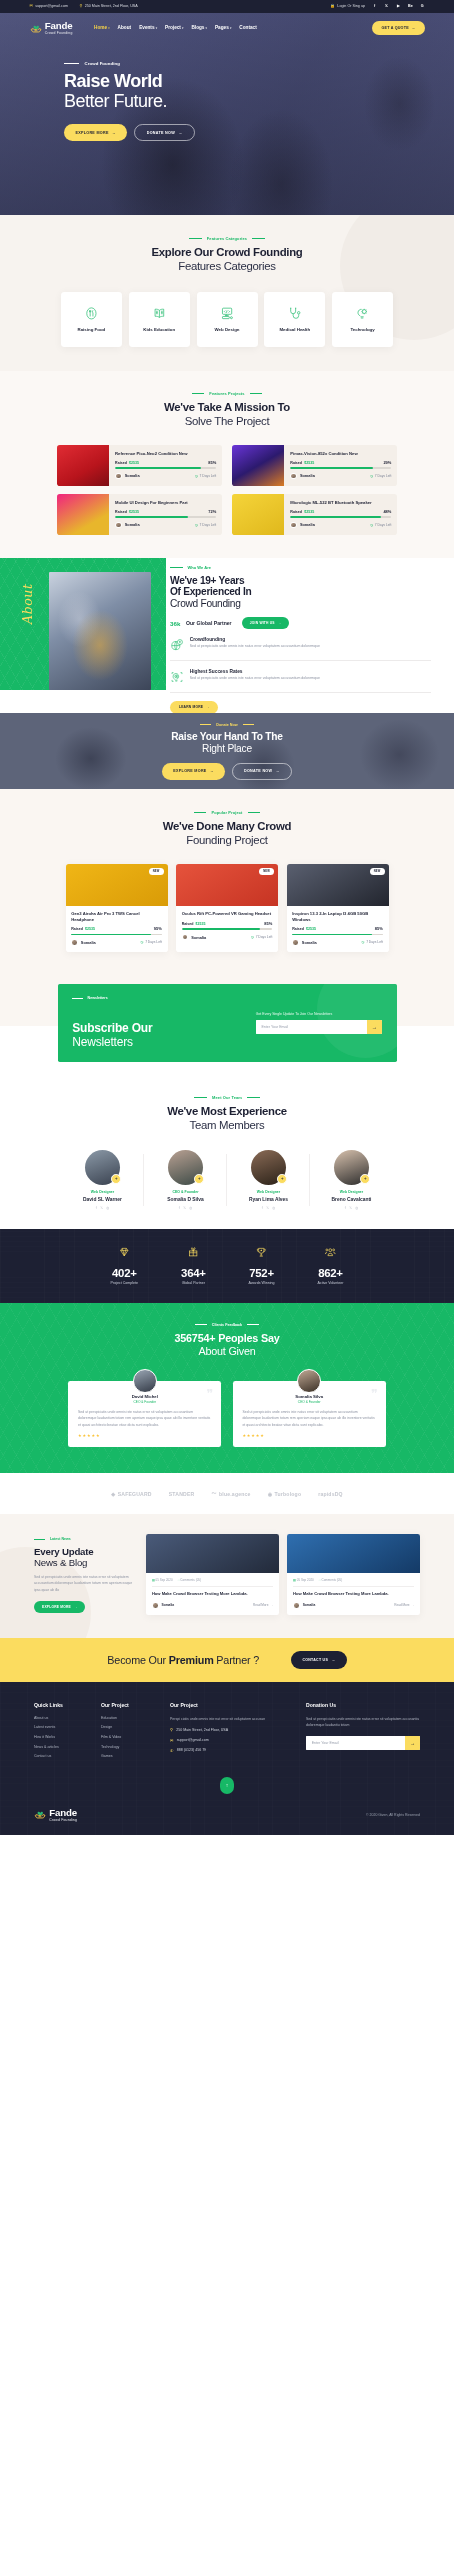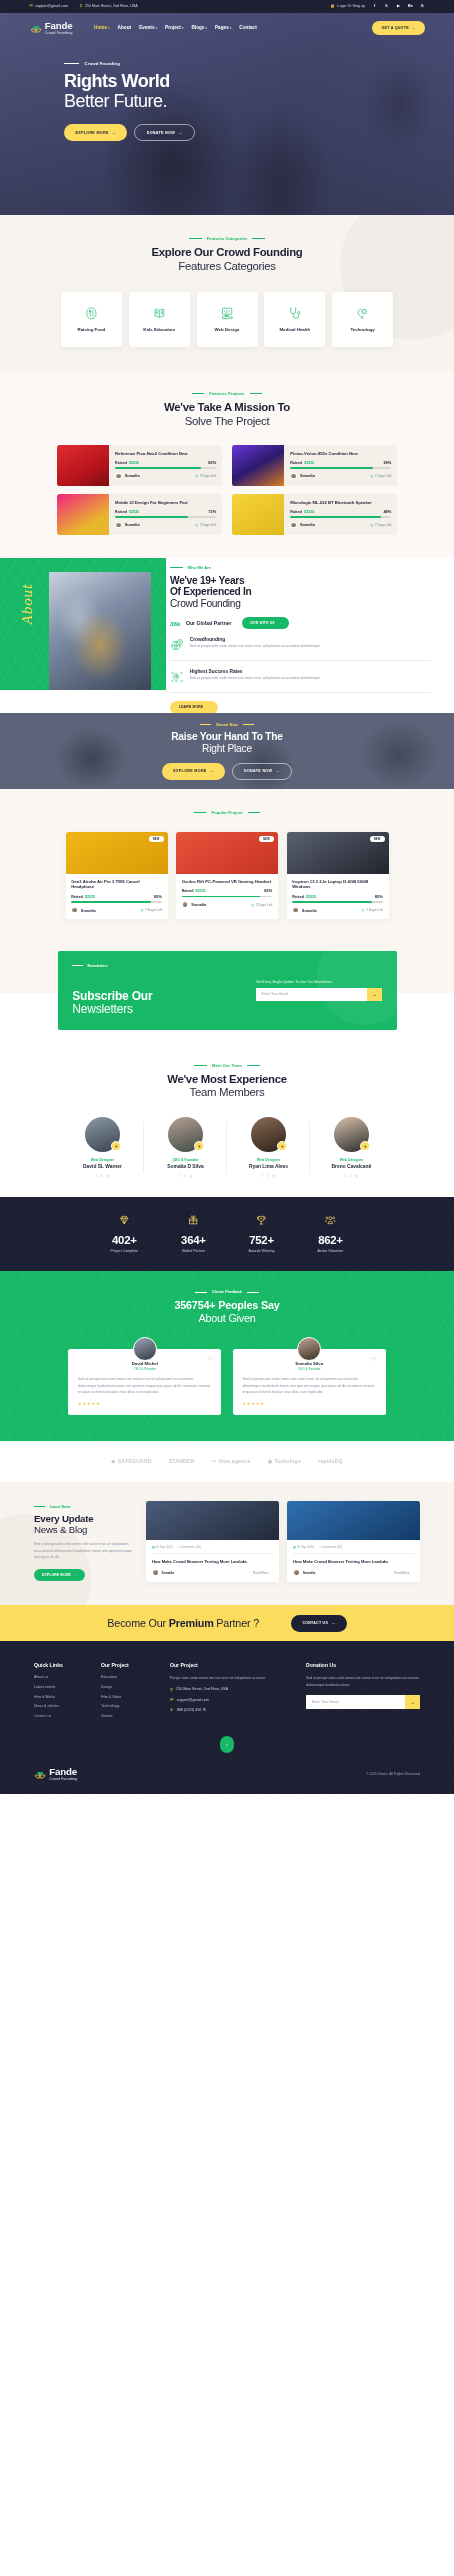--- a/index.html
+++ b/index.html
@@ -347,21 +347,21 @@
   .bc-body { padding: 5.1px 5.7px 6.2px; }
   .bc-meta { display: flex; gap: 5.1px; font-size: 3px; color: #9aa0ae; padding-bottom: 4px; border-bottom: 0.6px solid #f0eeee; }
   .bc-meta .i { color: #17b866; }
   .bc-title { font-size: 4.1px; font-weight: bold; color: #1d2033; line-height: 1.35; margin-top: 4.5px; }
   .bc-foot { display: flex; align-items: center; gap: 2.8px; margin-top: 5.1px; }
   .bc-auth { font-size: 3.3px; font-weight: bold; color: #1d2033; }
   .bc-read { margin-left: auto; font-size: 3.1px; color: #8d93a2; display: flex; gap: 1.7px; align-items: center; }
 
   
   .premium {
-    background: #fbdc5f; height: 36px;
+    background: #fbdc5f; height: 44px;
     display: flex; align-items: center; justify-content: center; gap: 32px;
   }
   .premium h3 { font-size: 10.8px; font-weight: 300; color: #1d2033; letter-spacing: -0.2px; }
   .premium h3 b { font-weight: bold; }
   .btn-dark {
     background: #1d2033; color: #fff; font-size: 3.5px; font-weight: bold; letter-spacing: 0.3px;
     padding: 6.8px 11.4px; border-radius: 17px; border: none; cursor: pointer;
     display: inline-flex; align-items: center; gap: 3.4px;
   }
 
@@ -479,21 +479,21 @@
         <span>→</span>
       </button>
     </div>
 
     <div class="hero-inner">
       <div class="eyebrow">
         <span class="line"></span>
         <span class="txt">Crowd Founding</span>
       </div>
       <h1>
-        <span>Rights World</span>
+        <span>Raise World</span>
         <span class="thin">Better Future.</span>
       </h1>
       <div class="hero-btns">
         <button class="btn-y">
           <span>EXPLORE MORE</span>
           <span>→</span>
         </button>
         <button class="btn-o">
           <span>DONATE NOW</span>
           <span>→</span>
@@ -755,20 +755,24 @@
       </div>
     </div>
   </section>
 
   <section class="popular">
     <div class="sec-eyebrow">
       <span class="line"></span>
       <span class="txt">Popular Project</span>
       <span class="line"></span>
     </div>
+    <h2 class="sec-title">
+      <span>We've Done Many Crowd</span>
+      <span class="thin">Founding Project</span>
+    </h2>
     <div class="pop-grid">
       <div class="pop-card">
         <div class="pop-img th-head">
           <span class="badge-new">NEW</span>
         </div>
         <div class="pop-body">
           <div class="pop-name">Gen3 Airoha Air Pro 3 TWS Cancel Headphone</div>
           <div class="proj-meta">
             <span class="proj-raised"><span>Raised</span> <b>$2535</b></span>
             <span class="proj-pct">95%</span>

